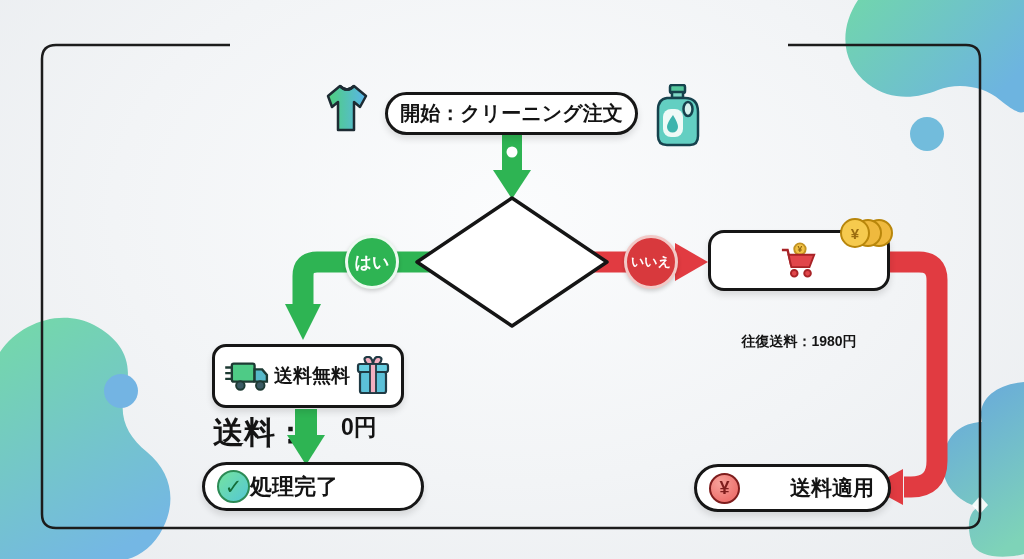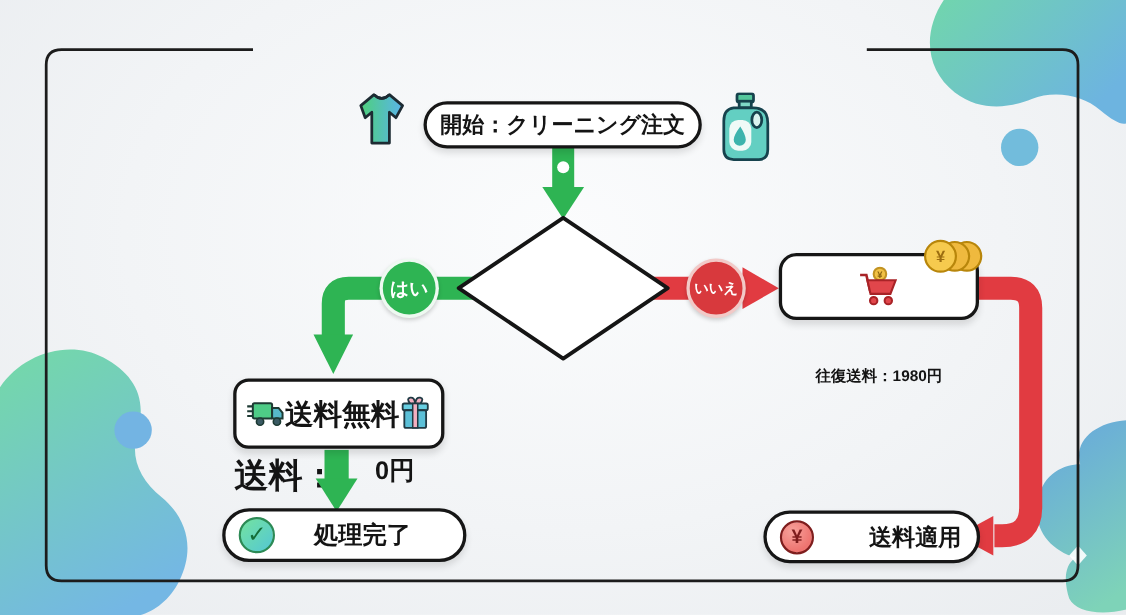--- a/index.html
+++ b/index.html
@@ -46,27 +46,27 @@
 
   .paid-node{left:708px;top:230px;width:182px;height:61px;border-radius:16px;
     justify-content:center;gap:7px;font-size:20px;}
   .coins-float{position:absolute;left:838px;top:217px;z-index:4;}
   .paid-detail{
     position:absolute;left:690px;top:297px;width:218px;text-align:center;
     font-size:14px;font-weight:800;margin-top:36px;
   }
 
   .free-node{left:212px;top:344px;width:192px;height:64px;border-radius:14px;
-    justify-content:space-between;padding:0 9px;font-size:26px;}
+    justify-content:space-between;padding:0 9px;font-size:19px;}
   .fee-label{position:absolute;left:213px;top:412px;font-size:31px;font-weight:800;}
   .fee-value{position:absolute;left:341px;top:412px;font-size:23px;font-weight:800;}
 
   .done-node{left:202px;top:462px;width:222px;height:49px;border-radius:25px;
     border-width:3.5px;padding:0 12px;font-size:22px;}
-  .done-node .label{flex:1;text-align:center;}
+  .done-node .label{flex:1;}
 
   .apply-node{left:694px;top:464px;width:197px;height:48px;border-radius:24px;
     border-width:3.5px;padding:0 12px;font-size:21px;}
   .apply-node .label{flex:1;text-align:center;padding-left:48px;}
 
   .yen-chip{
     width:31px;height:31px;border-radius:50%;flex:0 0 auto;
     background:radial-gradient(circle at 35% 30%, #f7a29b, #ee7470 70%);
     border:2.5px solid #7e1d1d;color:#7e1d1d;
     display:flex;align-items:center;justify-content:center;

